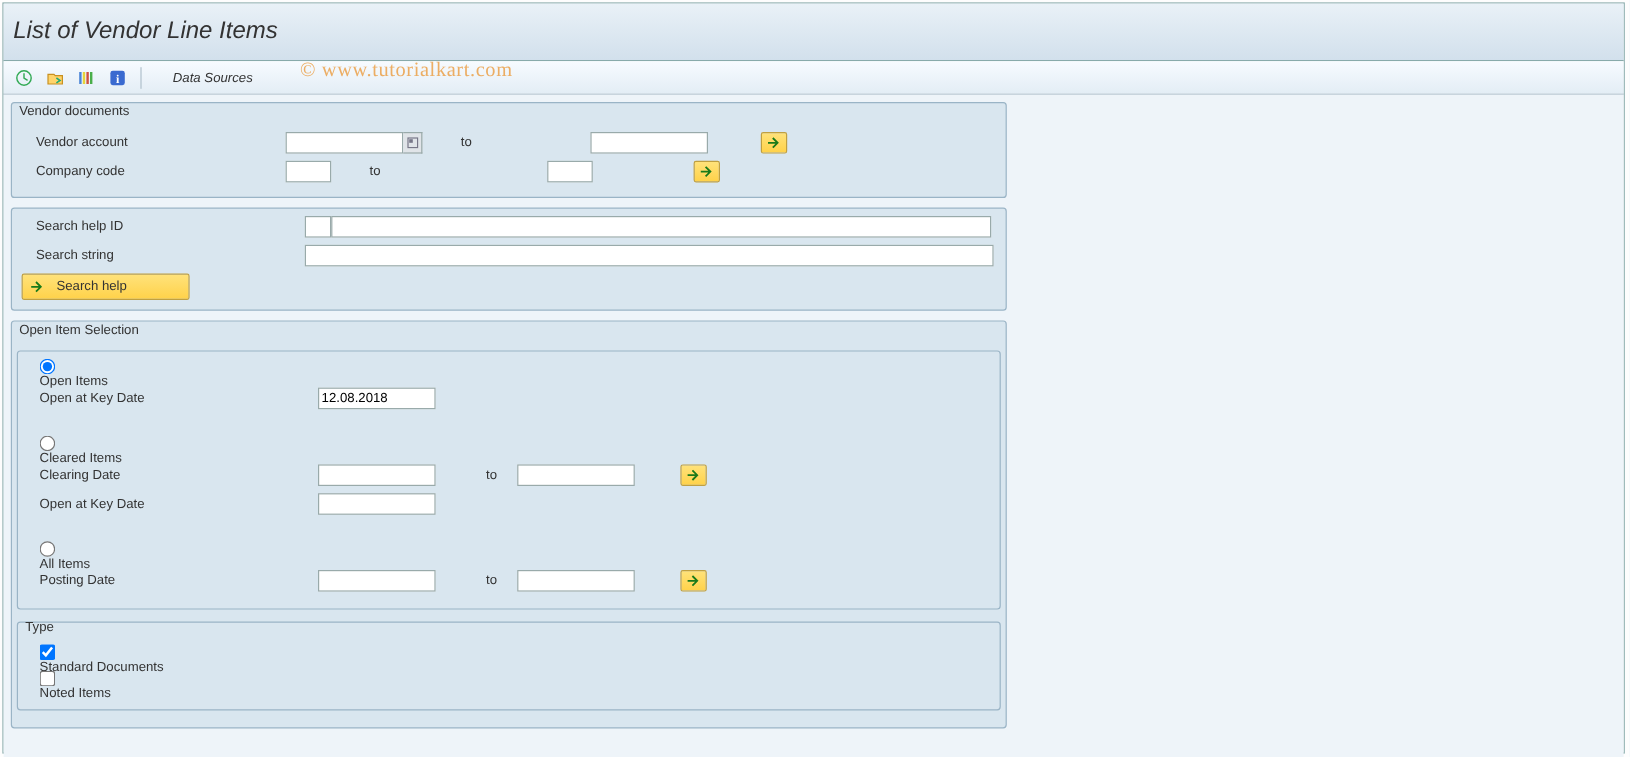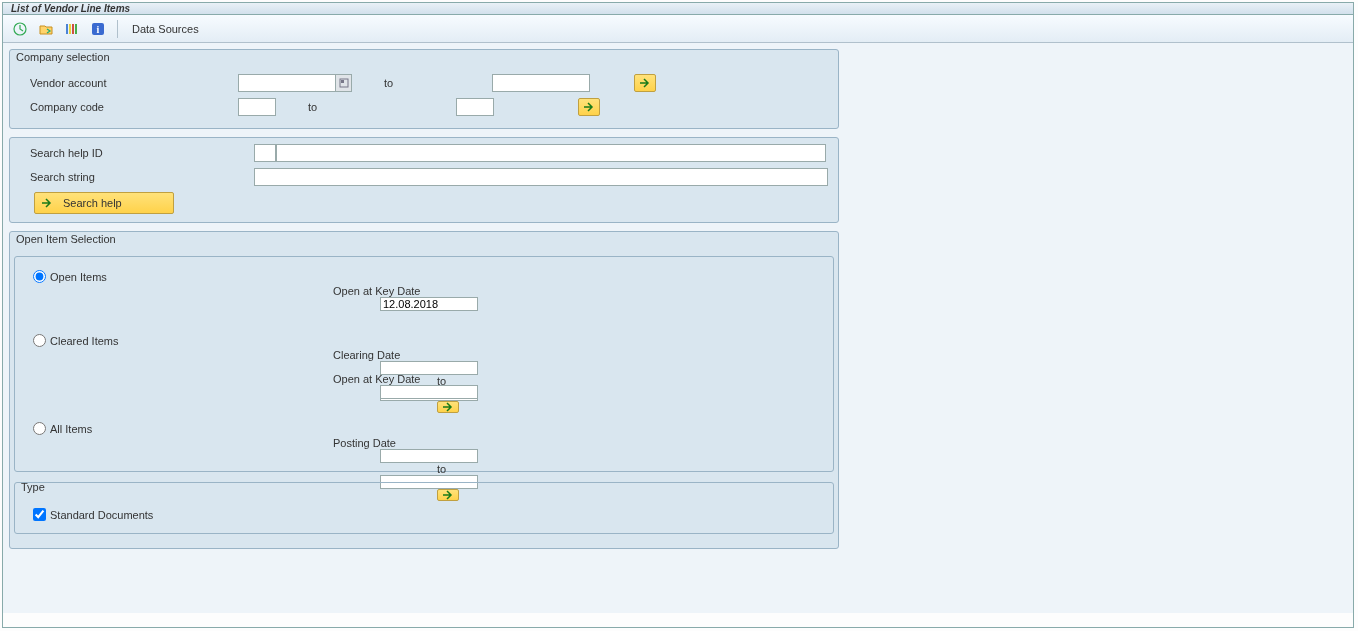--- a/index.html
+++ b/index.html
@@ -2,36 +2,36 @@
 <html><head>
 <meta charset="utf-8">
 <style>
   * { box-sizing: border-box; }
   html, body { margin:0; padding:0; font-family: Arial, Helvetica, sans-serif; font-size:11px; color:#333; }
   body { background:#fdfdfd; width:1358px; height:631px; overflow:hidden; position:relative; }
   .outer { border:1px solid #8aa; margin:2px; width:1352px; height:626px; }
   .title-bar {
     background: linear-gradient(to bottom, #e9f1f7, #d2e0ec);
     border-bottom:1px solid #8aa;
-    padding:0 8px;
-    font-size:10px; font-weight:bold; font-style:italic; color:#333;
+    padding:12px 8px;
+    font-size:20px; font-weight:normal; font-style:italic; color:#333;
   }
   .toolbar {
     background:linear-gradient(to bottom, #f7fbff, #e3edf5);
     border-bottom:1px solid #b0c0cc;
     padding:4px 6px;
     display:flex; align-items:center; gap:4px;
     height:28px;
   }
   .toolbar .tbtn {
     width:22px; height:20px; display:flex; align-items:center; justify-content:center;
     border:1px solid transparent; border-radius:2px; cursor:pointer;
   }
   .toolbar .sep { width:1px; height:18px; background:#b0c0cc; margin:0 4px; }
-  .ds-label { margin-left:6px; color:#333; }
+  .ds-label { margin-left:18px; color:#333;font-style:italic; }
   .scroll-area {
     position:relative; height: calc(100% - 54px); overflow-y:scroll; background:#eef4f9;
     padding:6px;
   }
   .panel {
     background:#d9e6ef;
     border:1px solid #9ab4c6;
     border-radius:3px;
     margin-bottom:8px;
     width:830px;
@@ -57,33 +57,33 @@
   .to { width:140px; padding-left:32px; }
   .to2 { width:100px; padding-left:32px; }
   .multi-btn {
     width:22px; height:18px; border:1px solid #c0a040; background:linear-gradient(to bottom,#ffe27a,#ffd24a);
     display:flex; align-items:center; justify-content:center; cursor:pointer; border-radius:2px;
     margin-left:44px;
   }
   .sh-btn {
     height:22px; width:140px; border:1px solid #c0a040; background:linear-gradient(to bottom,#ffe27a,#ffd24a);
     display:flex; align-items:center; cursor:pointer; border-radius:2px;
-    padding:0 6px; gap:10px; margin-top:4px; margin-left:18px;
+    padding:0 6px; gap:10px; margin-top:4px; margin-left:2px;
   }
   .group {
     border:1px solid #9ab4c6; border-radius:3px; margin:6px 4px 10px 4px; padding-top:0;
     position:relative;
   }
   .group-title {
     position:relative; top:-2px;
     padding:0 6px; background:transparent; color:#333;
   }
   .group-body { padding:6px 8px 10px 18px; }
-  .radio-row, .check-row { display:flex; align-items:flex-end; height:20px; margin-bottom:2px; }
-  .sub-row { display:flex; align-items:center; height:22px; margin-bottom:2px;flex-direction:column; }
+  .radio-row, .check-row { display:flex; align-items:flex-start; height:20px; margin-bottom:2px;flex-direction:column; }
+  .sub-row { display:flex; align-items:center; height:22px; margin-bottom:2px; }
   .sub-lbl { width:192px; }
   .spacer-v { height:18px; }
   input[type=radio], input[type=checkbox] { margin:0 4px 0 0; }
   svg { display:block; }
   .watermark {
     position:absolute; left:250px; top:48px; z-index:50; pointer-events:none;
     font-size:17px; color:rgba(234,152,56,.78); letter-spacing:.5px; font-family: Georgia, serif;
   }
   ::-webkit-scrollbar { width:17px; background:#e9eef2; }
   ::-webkit-scrollbar-thumb { background:#c3cfd8; border:1px solid #9ab; }
@@ -119,25 +119,26 @@
     <div class="tbtn">
       <svg width="14" height="14">
         <rect x="1" y="1" width="12" height="12" rx="2" fill="#3a6ad0"></rect>
         <text x="7" y="11" text-anchor="middle" fill="#fff" font-size="10" font-family="Georgia" font-weight="bold">i</text>
       </svg>
     </div>
     <div class="sep"></div>
     <span class="ds-label">Data Sources</span>
   </div>
 
+  <div class="watermark">© www.tutorialkart.com</div>
 
   <div class="scroll-area">
 
     <div class="panel">
-      <div class="panel-title">Company selection</div>
+      <div class="panel-title">Vendor documents</div>
       <div class="panel-body">
         <div class="row">
           <span class="lbl">Vendor account</span>
           <input type="text" class="inp-m inp-focus" value="" style="">
           <span class="f4">
             <svg width="10" height="10">
                 <rect x="1" y="1" width="8" height="8" fill="none" stroke="#778"></rect>
                 <rect x="2" y="2" width="3" height="3" fill="#778"></rect>
               </svg>
           </span>
@@ -241,19 +242,23 @@
         </div>
       </div>
 
       <div class="group">
         <div class="group-title">Type</div>
         <div class="group-body">
           <div class="check-row">
             <input type="checkbox" checked="" style="">
             <span>Standard Documents</span>
           </div>
+          <div class="check-row">
+            <input type="checkbox" style="">
+            <span>Noted Items</span>
+          </div>
         </div>
       </div>
 
     </div>
 
   </div>
 </div>
 
 </body></html>

